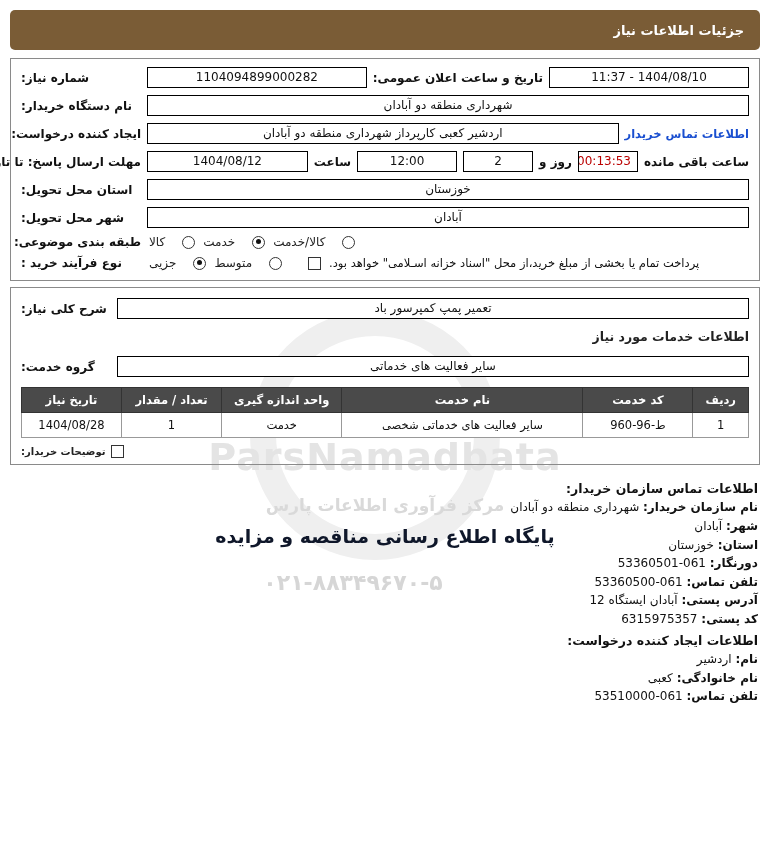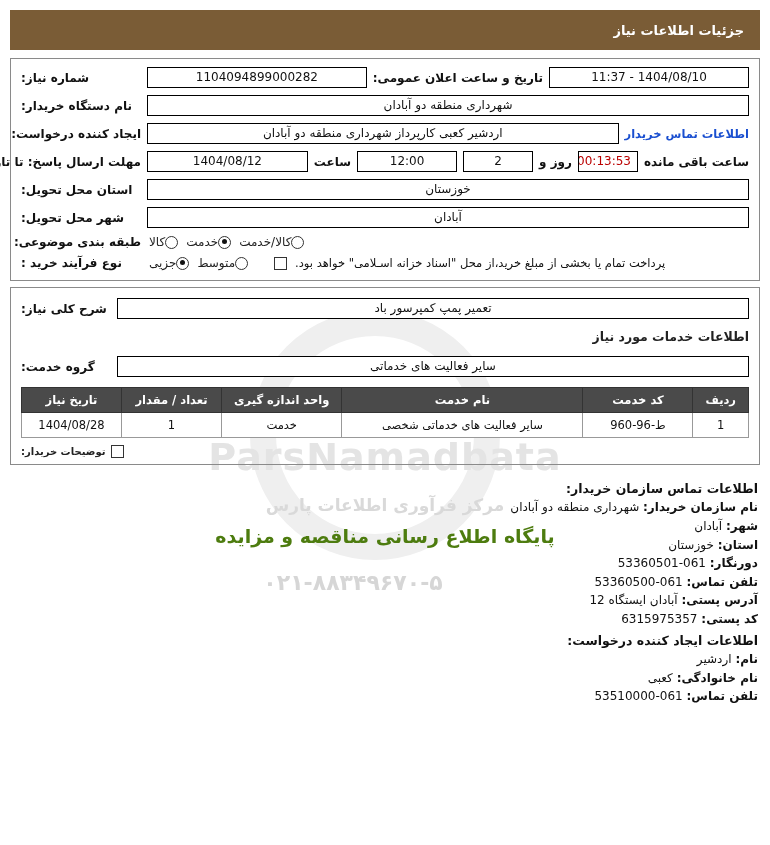--- a/index.html
+++ b/index.html
@@ -42,21 +42,21 @@
     font-size: 17px;
     font-weight: bold;
     color: #d9d9d9;
   }
   .wm-text-3 {
     position: absolute;
     top: 275px; left: 0; width: 770px;
     text-align: center;
     font-size: 19px;
     font-weight: bold;
-    color: #4d7c0f;
+    color: #0f172a;
   }
   .wm-text-4 {
     position: absolute;
     top: 320px; left: 0; width: 706px;
     text-align: center;
     font-size: 22px;
     font-weight: bold;
     color: #d6d6d6;
     direction: ltr;
   }
@@ -67,21 +67,21 @@
   }
   .wm-c1 { width: 250px; height: 250px; left: 250px; top: 60px; }
 
   .content { position: relative; z-index: 2; }
 
   
   .titlebar {
     margin: 10px 10px 0 10px;
     height: 40px;
     background: #7a5c36;
-    border-radius: 0;
+    border-radius: 5px;
     display: flex;
     align-items: center;
     justify-content: flex-start;
     padding: 0 16px;
   }
   .titlebar .title {
     color: #ffffff;
     font-size: 13px;
     font-weight: bold;
   }
@@ -139,21 +139,21 @@
   .radio-row {
     display: flex;
     align-items: center;
     gap: 8px;
     justify-content: flex-start;
     margin-bottom: 7px;
   }
   .radio-item {
     display: flex;
     align-items: center;
-    gap: 0;
+    gap: 17px;
     font-size: 12px;
     white-space: nowrap;
     justify-content: center;
   }
   .radio {
     width: 13px; height: 13px;
     border-radius: 50%;
     border: 1.5px solid #333;
     background: #fff;
     display: inline-block;

